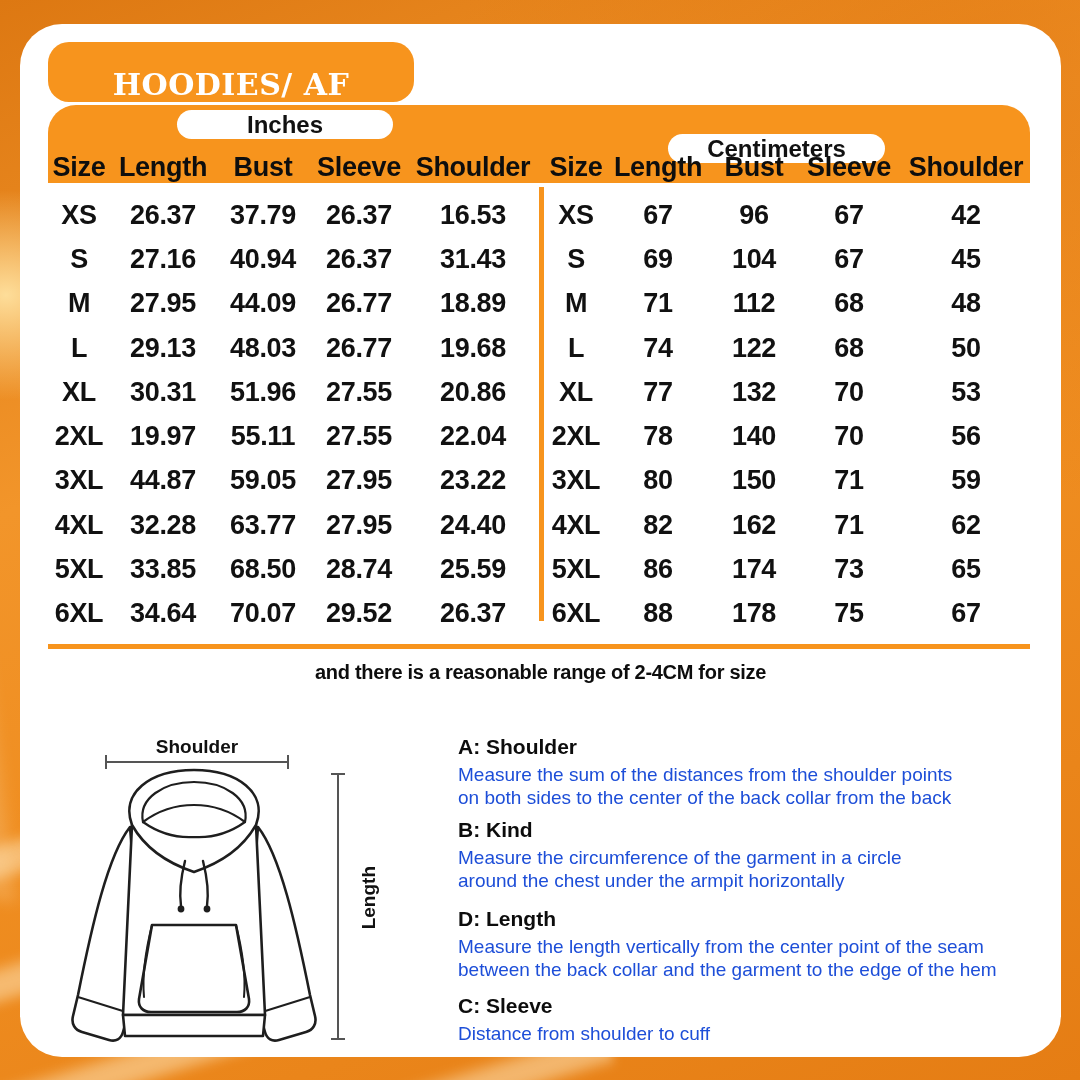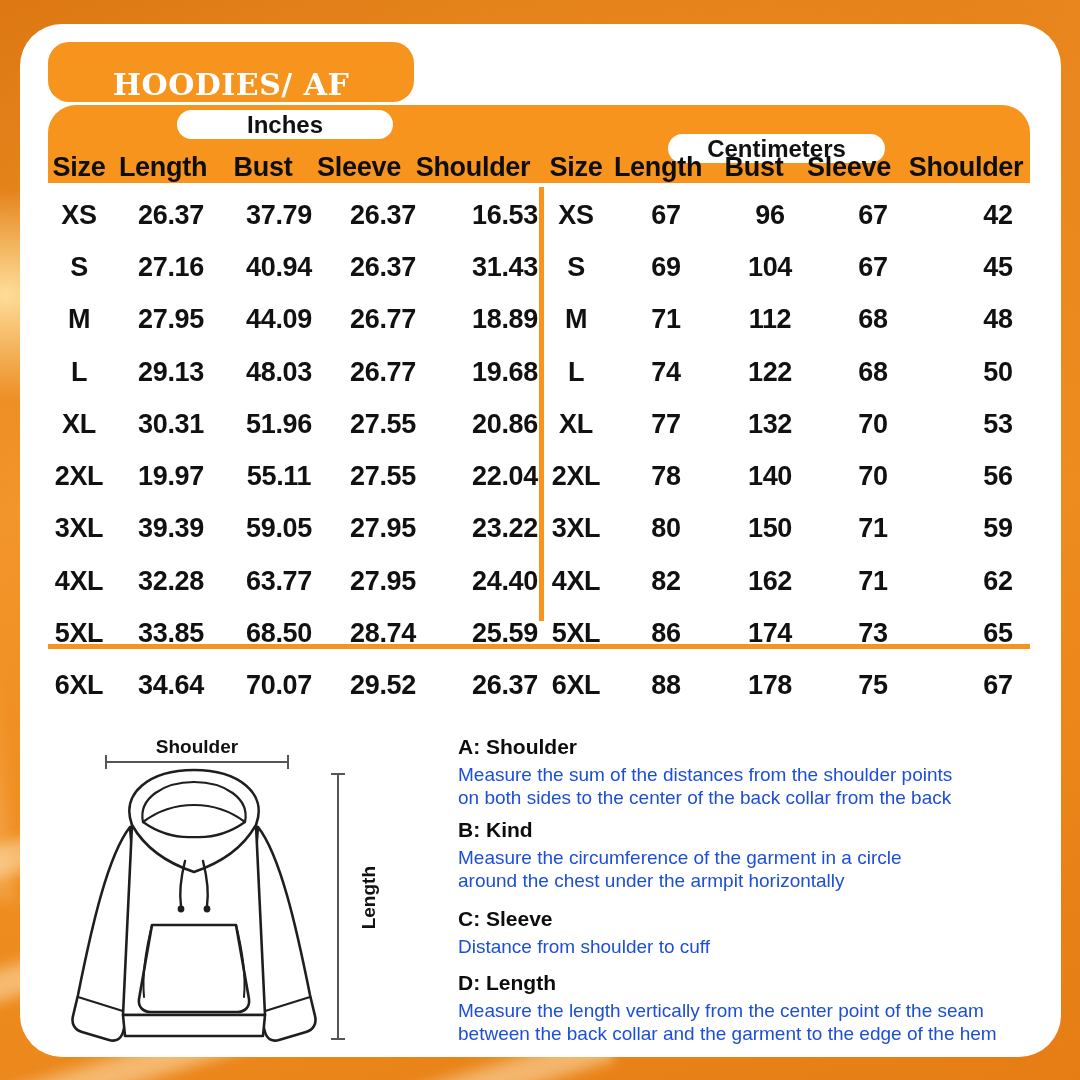--- a/index.html
+++ b/index.html
@@ -32,21 +32,21 @@
   .unit-cm{left:620px;width:217px;margin-top:24px;}
 
   .hdr-grid{position:absolute;top:34px;height:40px;display:grid;align-items:center;margin-top:8px;}
   .hdr-grid div{text-align:center;font-weight:700;font-size:27px;color:#0e0e0e;letter-spacing:-0.3px;}
 
   .cols-in{grid-template-columns:62px 106px 94px 98px 130px;}
   .cols-cm{grid-template-columns:60px 104px 88px 102px 132px;}
   .hdr-in{left:0px;width:490px;}
   .hdr-cm{left:498px;width:486px;}
 
-  .tbl{position:absolute;top:169px;display:grid;grid-auto-rows:44.3px;align-items:center;gap:8px;}
+  .tbl{position:absolute;top:169px;display:grid;grid-auto-rows:44.3px;align-items:center;}
   .tbl div{text-align:center;font-weight:700;font-size:27px;color:#111;letter-spacing:-0.3px;}
   .tbl-in{left:28px;width:490px;}
   .tbl-cm{left:526px;width:486px;}
 
   .vdivider{position:absolute;left:519px;top:163px;width:5px;height:434px;background:var(--orange);}
   .hdivider{position:absolute;left:28px;top:620px;width:982px;height:5px;background:var(--orange);}
 
   .note{position:absolute;left:0;top:636px;width:100%;text-align:center;
     font-weight:700;font-size:20px;line-height:24px;color:#0d0d0d;letter-spacing:-0.3px;}
 
@@ -129,21 +129,21 @@
     <div>30.31</div>
     <div>51.96</div>
     <div>27.55</div>
     <div>20.86</div>
     <div>2XL</div>
     <div>19.97</div>
     <div>55.11</div>
     <div>27.55</div>
     <div>22.04</div>
     <div>3XL</div>
-    <div>39.39</div>
+    <div>44.87</div>
     <div>59.05</div>
     <div>27.95</div>
     <div>23.22</div>
     <div>4XL</div>
     <div>32.28</div>
     <div>63.77</div>
     <div>27.95</div>
     <div>24.40</div>
     <div>5XL</div>
     <div>33.85</div>
@@ -208,20 +208,21 @@
     <div>6XL</div>
     <div>88</div>
     <div>178</div>
     <div>75</div>
     <div>67</div>
   </div>
 
   <div class="hdivider"></div>
 
   <div class="note">
+    <div>and there is a reasonable range of 2-4CM for size</div>
   </div>
 
   <div class="diagram">
     <div class="shoulder-label">Shoulder</div>
     <div class="measure-h"></div>
     <div class="measure-v"></div>
     <div class="length-label">
       <span>Length</span>
     </div>
 
@@ -260,23 +261,23 @@
       <div class="instr-title">A: Shoulder</div>
       <div class="instr-line">Measure the sum of the distances from the shoulder points</div>
       <div class="instr-line">on both sides to the center of the back collar from the back</div>
     </div>
     <div class="instr-block">
       <div class="instr-title">B: Kind</div>
       <div class="instr-line">Measure the circumference of the garment in a circle</div>
       <div class="instr-line">around the chest under the armpit horizontally</div>
     </div>
     <div class="instr-block">
-      <div class="instr-title">C: Sleeve</div>
-      <div class="instr-line">Distance from shoulder to cuff</div>
-    </div>
-    <div class="instr-block">
       <div class="instr-title">D: Length</div>
       <div class="instr-line">Measure the length vertically from the center point of the seam</div>
       <div class="instr-line">between the back collar and the garment to the edge of the hem</div>
     </div>
+    <div class="instr-block">
+      <div class="instr-title">C: Sleeve</div>
+      <div class="instr-line">Distance from shoulder to cuff</div>
+    </div>
   </div>
 
 </div>
 
 </body></html>

